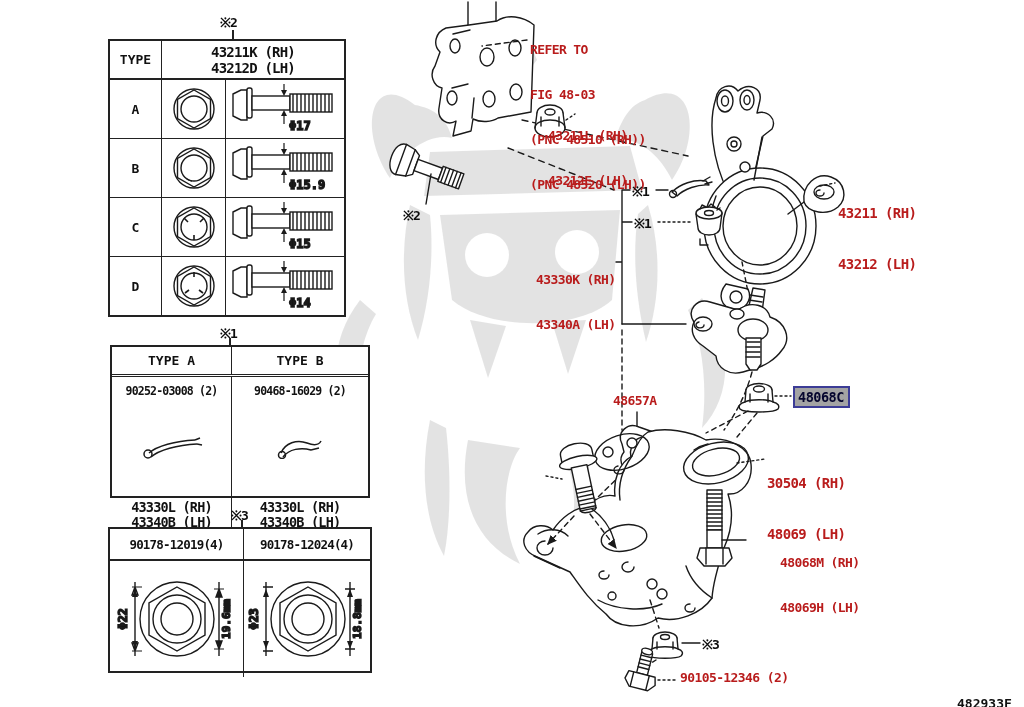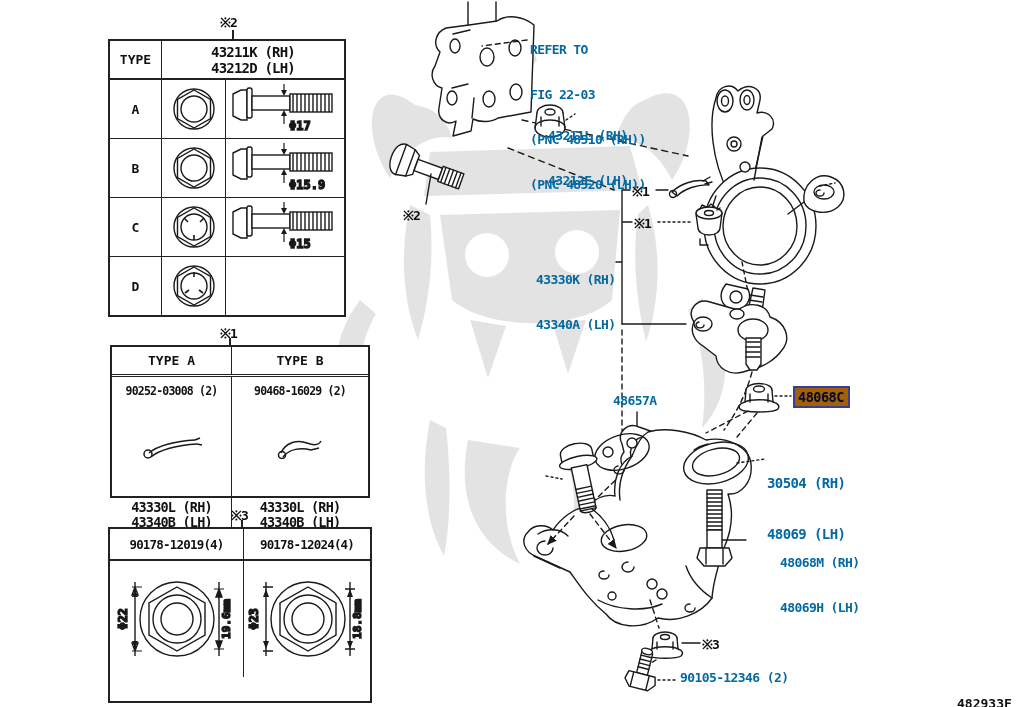--- a/index.html
+++ b/index.html
@@ -1,20 +1,20 @@
 <!DOCTYPE html>
 <html><head>
 <meta charset="utf-8">
 <style>
   html,body{margin:0;padding:0;background:#fff;}
   #stage{position:relative;width:1024px;height:707px;background:#fff;overflow:hidden;
          font-family:"DejaVu Sans Mono",monospace;color:#111;}
   svg{display:block;}
   .lbl{position:absolute;font-weight:bold;font-size:13px;line-height:15px;
-       letter-spacing:-0.6px;color:#0369a1;white-space:pre;}
+       letter-spacing:-0.6px;color:#b91c1c;white-space:pre;}
   .lbl.big{font-size:14px;line-height:17px;}
   .refmark{position:absolute;font-weight:bold;font-size:13px;color:#0d0d0d;letter-spacing:-1px;}
   .tick{position:absolute;width:2px;background:#222;}
   
   .tbl{position:absolute;border:2px solid #222;background:#fff;box-sizing:border-box;}
   .t1-head{display:grid;grid-template-columns:52px 1fr;border-bottom:2px solid #222;}
   .t1-head .cell{display:flex;align-items:center;justify-content:center;}
   .t1-row{display:grid;grid-template-columns:52px 64px 1fr;border-bottom:1.5px solid #222;}
   .t1-row:last-child{border-bottom:none;}
   .t1-row .cell{display:flex;align-items:center;justify-content:center;}
@@ -339,20 +339,32 @@
     <div class="t1-row" style="height:58px;">
       <div class="cell vline-r type-txt">D</div>
       <div class="cell vline-r">
         <svg width="46" height="46" viewBox="0 0 46 46" stroke="#1a1a1a" stroke-width="1.4" fill="none">
           <circle cx="23" cy="23" r="20"></circle>
             <polygon points="23,4 39.5,13.5 39.5,32.5 23,42 6.5,32.5 6.5,13.5"></polygon>
             <circle cx="23" cy="23" r="13"></circle>
           <path d="M14,30 l4,-3 M32,30 l-4,-3 M23,9 v5" stroke-width="1.6"></path>
         </svg>
       </div>
+      <div class="cell">
+        <svg width="116" height="54" viewBox="0 0 116 54" stroke="#1a1a1a" stroke-width="1.4" fill="none">
+          <path fill="#fff" d="M6,12 l8,-4 h6 v30 h-6 l-8,-4 Z"></path>
+            <rect x="20" y="6" width="5" height="30" rx="2" fill="#fff"></rect>
+          <rect x="25" y="14" width="38" height="14" fill="#fff"></rect>
+          <rect x="63" y="12" width="42" height="18" fill="#fff"></rect>
+          <path d="M66,12 v18 M70,12 v18 M74,12 v18 M78,12 v18 M82,12 v18 M86,12 v18 M90,12 v18 M94,12 v18 M98,12 v18 M102,12 v18"></path>
+          <path d="M57,2 V12 M57,30 V42" stroke-width="1.2"></path>
+          <path d="M57,14 l-3,-6 h6 Z M57,28 l-3,6 h6 Z" fill="#1a1a1a" stroke="none"></path>
+          <text x="62" y="48" class="svgtext">Φ14</text>
+        </svg>
+      </div>
     </div>
   </div>
 
   <div class="refmark" style="left:220px;top:324px;">※1</div>
   <div class="tick" style="left:229px;top:338px;height:8px;"></div>
 
   <div class="tbl" style="left:110px;top:345px;width:260px;height:153px;">
     <div class="t2-head">
       <div class="cell vline-r">TYPE A</div>
       <div class="cell">TYPE B</div>
@@ -393,21 +405,21 @@
           <ellipse cx="20" cy="16" rx="5" ry="3"></ellipse>
             <path d="M9,12 h4 M27,12 h4"></path>
         </svg>
       </div>
     </div>
   </div>
 
   <div class="refmark" style="left:231px;top:506px;">※3</div>
   <div class="tick" style="left:241px;top:520px;height:8px;"></div>
 
-  <div class="tbl" style="left:108px;top:527px;width:264px;height:176px;">
+  <div class="tbl" style="left:108px;top:527px;width:264px;height:146px;">
     <div class="t3-head">
       <div class="cell vline-r">90178-12019(4)</div>
       <div class="cell">90178-12024(4)</div>
     </div>
     <div class="t3-body" style="height:116px;">
       <div class="t3-cell vline-r">
         <svg width="128" height="112" viewBox="0 0 128 112" stroke="#1a1a1a" stroke-width="1.4" fill="none">
           <circle cx="64" cy="56" r="37"></circle>
           <polygon points="64,24 92,40 92,72 64,88 36,72 36,40"></polygon>
           <circle cx="64" cy="56" r="24"></circle>
@@ -432,43 +444,47 @@
           <path d="M22,26 l-3,8 h6 Z M22,86 l-3,-8 h6 Z M106,26 l-3,8 h6 Z M106,86 l-3,-8 h6 Z" fill="#1a1a1a" stroke="none"></path>
           <text x="14" y="56" class="svgtext" transform="rotate(-90 14 56)" text-anchor="middle">Φ23</text>
           <text x="117" y="56" class="svgtext small" transform="rotate(-90 117 56)" text-anchor="middle">18.8mm</text>
         </svg>
       </div>
     </div>
   </div>
 
   <div class="lbl" style="left:530px;top:12px;">
     <div>REFER TO</div>
-    <div>FIG 22-03</div>
+    <div>FIG 48-03</div>
     <div>(PNC 48510 (RH))</div>
     <div>(PNC 48520 (LH))</div>
   </div>
 
   <div class="lbl" style="left:548px;top:98px;">
     <div>43211L (RH)</div>
     <div>43212E (LH)</div>
   </div>
 
+  <div class="lbl big" style="left:838px;top:171px;">
+    <div>43211 (RH)</div>
+    <div>43212 (LH)</div>
+  </div>
 
   <div class="refmark" style="left:403px;top:206px;">※2</div>
   <div class="refmark" style="left:632px;top:182px;">※1</div>
   <div class="refmark" style="left:634px;top:214px;">※1</div>
 
   <div class="lbl" style="left:536px;top:242px;">
     <div>43330K (RH)</div>
     <div>43340A (LH)</div>
   </div>
 
   <div class="lbl" style="left:613px;top:393px;">48657A</div>
 
-  <div class="hl" style="left: 793px; top: 386px; background: #a16207; border: 2px solid rgb(60, 60, 150);">48068C</div>
+  <div class="hl" style="left: 793px; top: 386px; background: #a3a3a3; border: 2px solid rgb(60, 60, 150);">48068C</div>
 
   <div class="lbl big" style="left:767px;top:441px;">
     <div>30504 (RH)</div>
     <div>48069 (LH)</div>
   </div>
 
 
   <div class="lbl" style="left:748px;top:525px;margin-left:32px;">
     <div>48068M (RH)</div>
     <div>48069H (LH)</div>

